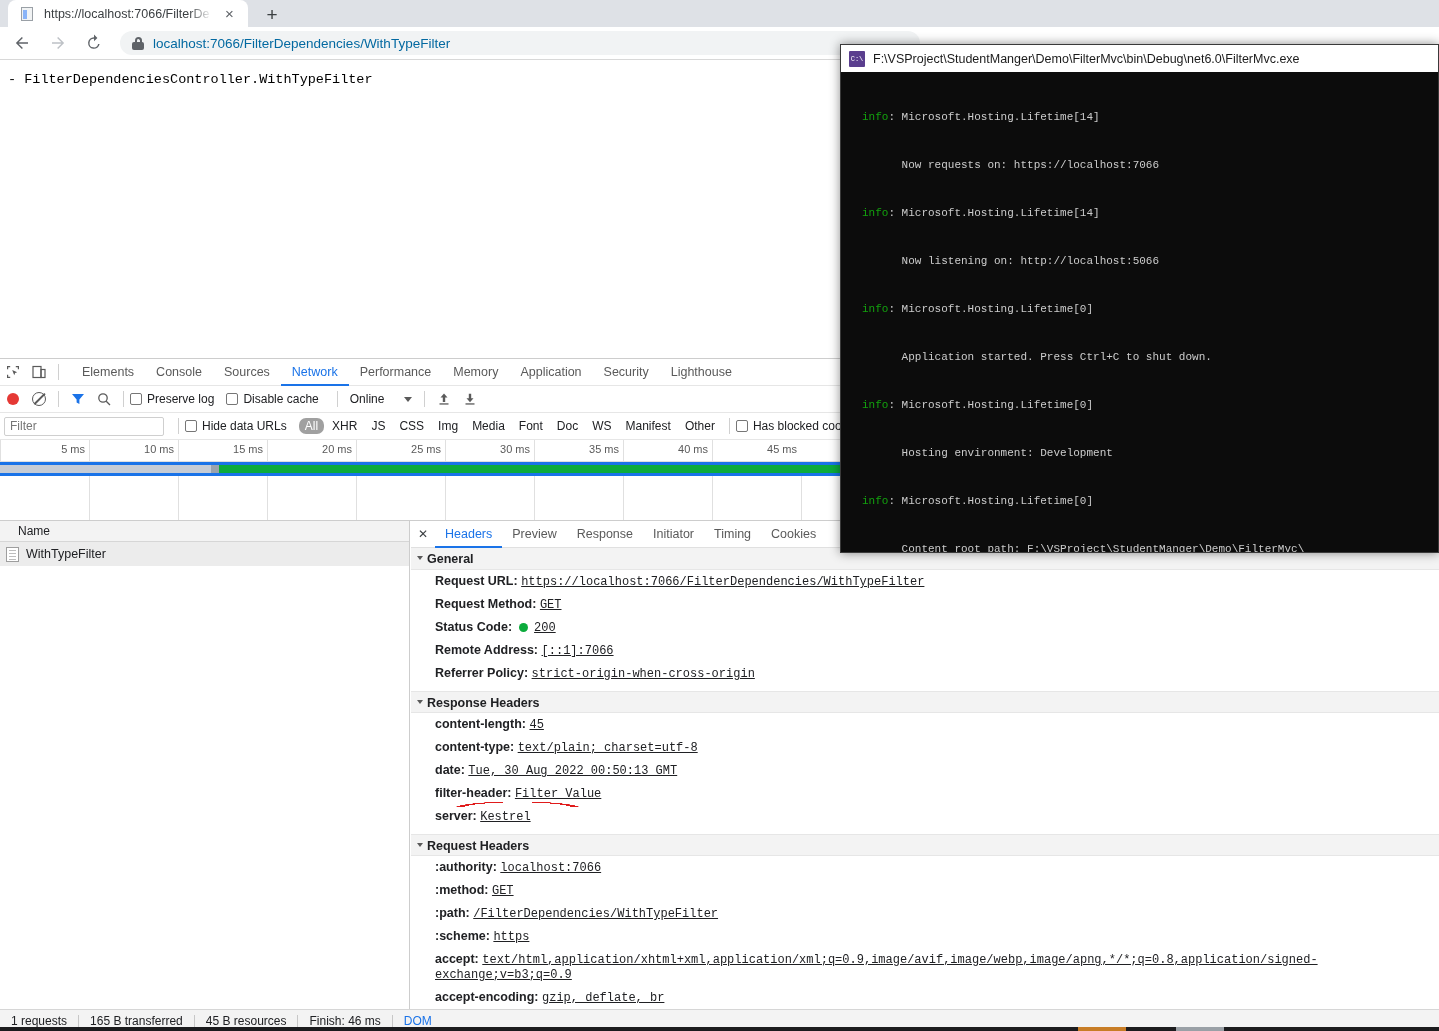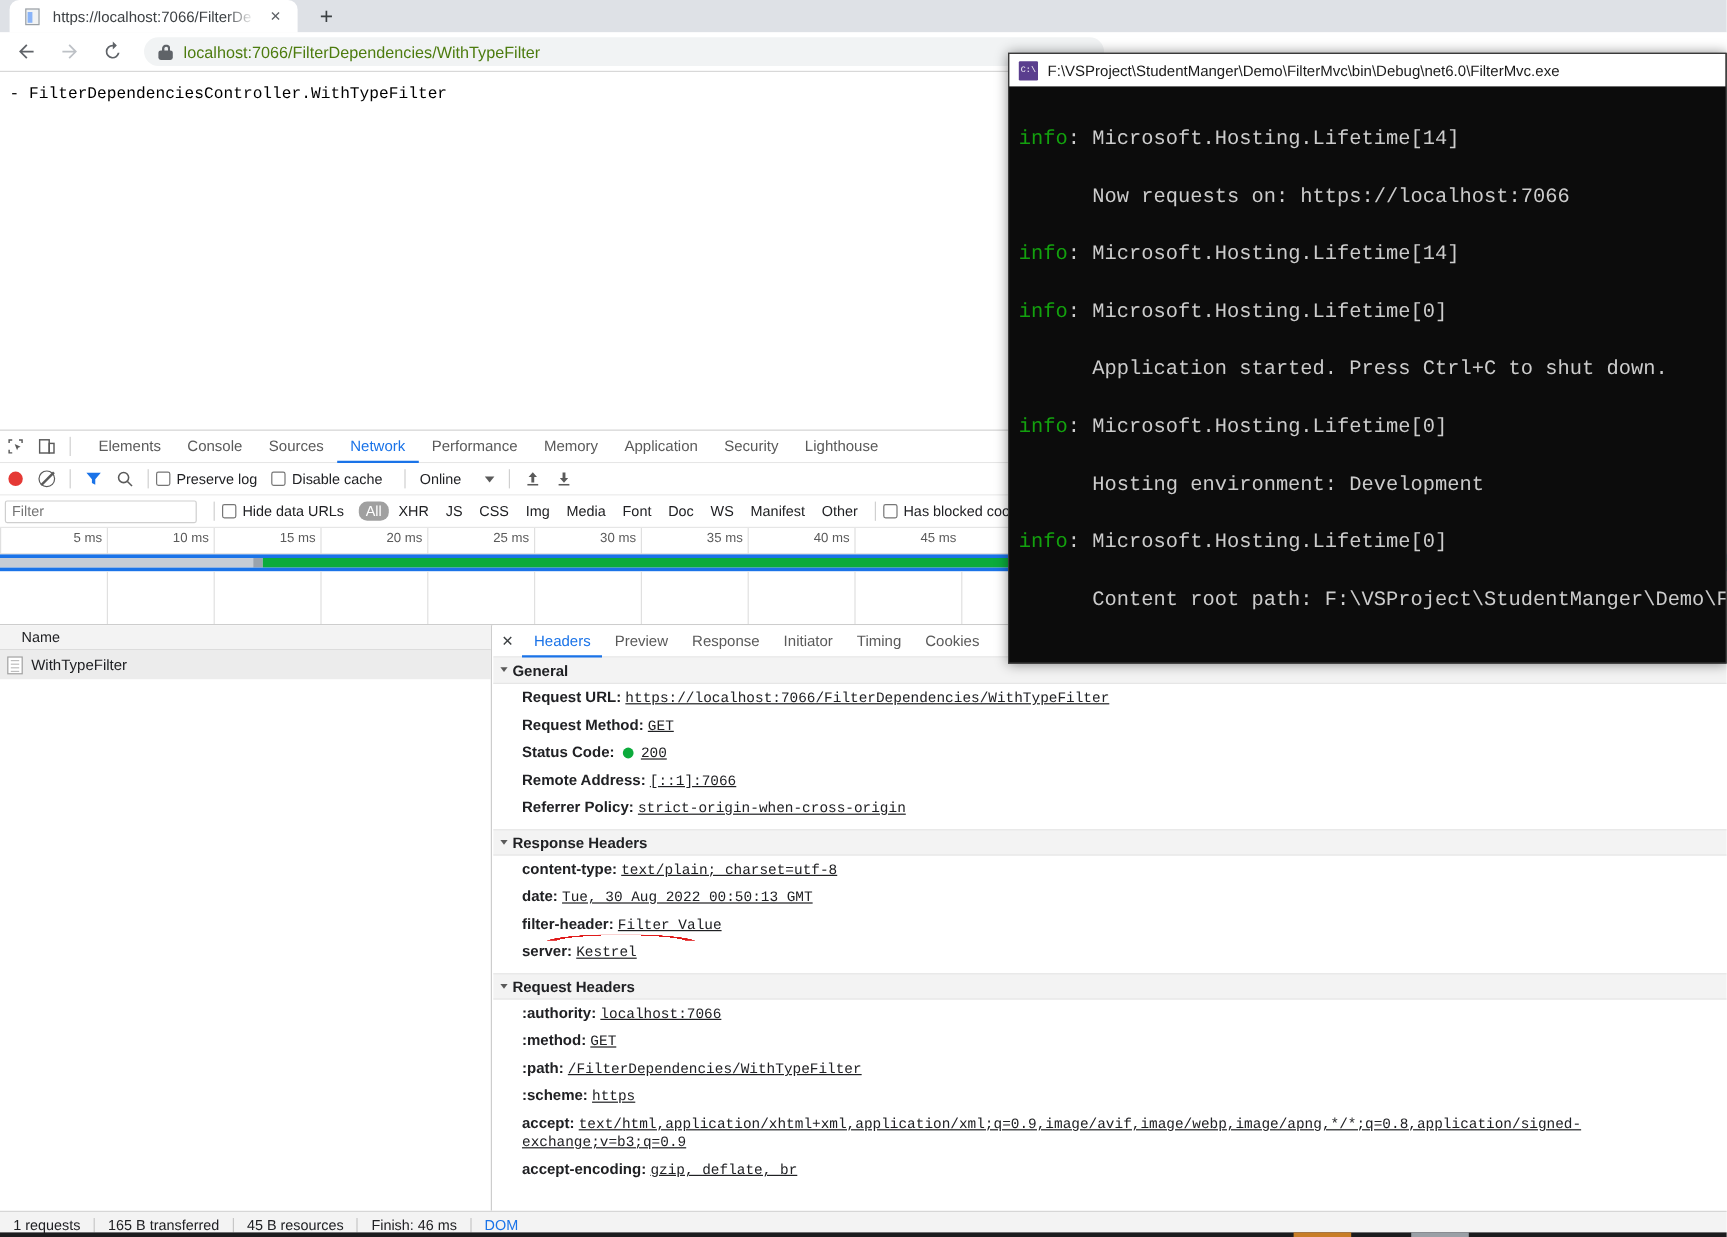--- a/index.html
+++ b/index.html
@@ -67,21 +67,21 @@
   .nav-btn svg { display: block; }
   .omnibox {
     margin-left: 12px; height: 24px; flex: 1; margin-right: 12px;
     background: #f1f3f4; border-radius: 13px;
     display: flex; align-items: center; padding: 0 12px;
     max-width: 800px;
   }
   .lock-icon { width: 12px; height: 13px; margin-right: 9px; position: relative; flex: 0 0 12px;}
   .lock-icon .body { position:absolute; left:0; bottom:0; width:12px; height:8px; background:#5f6368; border-radius:2px;}
   .lock-icon .shackle { position:absolute; left:2.5px; top:0px; width:7px; height:7px; border:2px solid #5f6368; border-bottom:none; border-radius:4px 4px 0 0;}
-  .omnibox-url { font-size: 13.5px; color: #4d7c0f; white-space: nowrap; }
+  .omnibox-url { font-size: 13.5px; color: #0369a1; white-space: nowrap; }
 
   
   .page-view {
     position: absolute; left: 0; top: 60px; width: 1439px; height: 298px;
     background: #ffffff;
   }
   .page-text {
     position: absolute; left: 8px; top: 12px;
     font-family: "Liberation Mono", monospace;
     font-size: 13.5px; color: #000;
@@ -256,23 +256,23 @@
     padding-left: 8px;
   }
   .console-ico {
     width: 16px; height: 16px; background: #5a3e8e; margin-right: 8px;
     color: #fff; font-size: 7px; line-height: 16px; text-align: center;
     font-family: "Liberation Mono", monospace; flex:0 0 16px;
     border-radius: 1px;
   }
   .console-title-text { font-size: 12.5px; color: #1b1b1b; white-space: nowrap; }
   .console-body {
-    padding: 5px 0 0 8px;
+    padding: 5px 0 0 21px;
     font-family: "Liberation Mono", monospace;
-    font-size: 17px; line-height: 16px; color: #cccccc;
+    font-size: 11px; line-height: 16px; color: #cccccc;
     white-space: pre;
   }
   .c-info { color: #13a10e; }
   .c-txt { color: #cccccc; }
 
   
   .taskbar {
     position: absolute; left: 0; bottom: 0; width: 1439px; height: 4px;
     background: #1c1c1e;
   }
@@ -525,20 +525,24 @@
           </div>
           <div class="hdr-row">
             <span class="hdr-k">Referrer Policy:</span>
             <span class="hdr-v">strict-origin-when-cross-origin</span>
           </div>
 
           <div class="hdr-section-title" style="margin-top:6px;border-top:1px solid #e6e6e6;">
             <span class="tri"></span><span>Response Headers</span>
           </div>
           <div class="hdr-row">
+            <span class="hdr-k">content-length:</span>
+            <span class="hdr-v">45</span>
+          </div>
+          <div class="hdr-row">
             <span class="hdr-k">content-type:</span>
             <span class="hdr-v">text/plain; charset=utf-8</span>
           </div>
           <div class="hdr-row">
             <span class="hdr-k">date:</span>
             <span class="hdr-v">Tue, 30 Aug 2022 00:50:13 GMT</span>
           </div>
           <div class="hdr-row underlined">
             <span class="hdr-k">filter-header:</span>
             <span class="hdr-v">Filter Value</span>
@@ -595,20 +599,21 @@
 
   <div class="console-win">
     <div class="console-title">
       <span class="console-ico">C:\</span>
       <span class="console-title-text">F:\VSProject\StudentManger\Demo\FilterMvc\bin\Debug\net6.0\FilterMvc.exe</span>
     </div>
     <div class="console-body">
       <div><span class="c-info">info</span><span class="c-txt">: Microsoft.Hosting.Lifetime[14]</span></div>
       <div><span class="c-txt">      Now requests on: https://localhost:7066</span></div>
       <div><span class="c-info">info</span><span class="c-txt">: Microsoft.Hosting.Lifetime[14]</span></div>
+      <div><span class="c-txt">      Now listening on: http://localhost:5066</span></div>
       <div><span class="c-info">info</span><span class="c-txt">: Microsoft.Hosting.Lifetime[0]</span></div>
       <div><span class="c-txt">      Application started. Press Ctrl+C to shut down.</span></div>
       <div><span class="c-info">info</span><span class="c-txt">: Microsoft.Hosting.Lifetime[0]</span></div>
       <div><span class="c-txt">      Hosting environment: Development</span></div>
       <div><span class="c-info">info</span><span class="c-txt">: Microsoft.Hosting.Lifetime[0]</span></div>
       <div><span class="c-txt">      Content root path: F:\VSProject\StudentManger\Demo\FilterMvc\</span></div>
       
       
     </div>
   </div>

